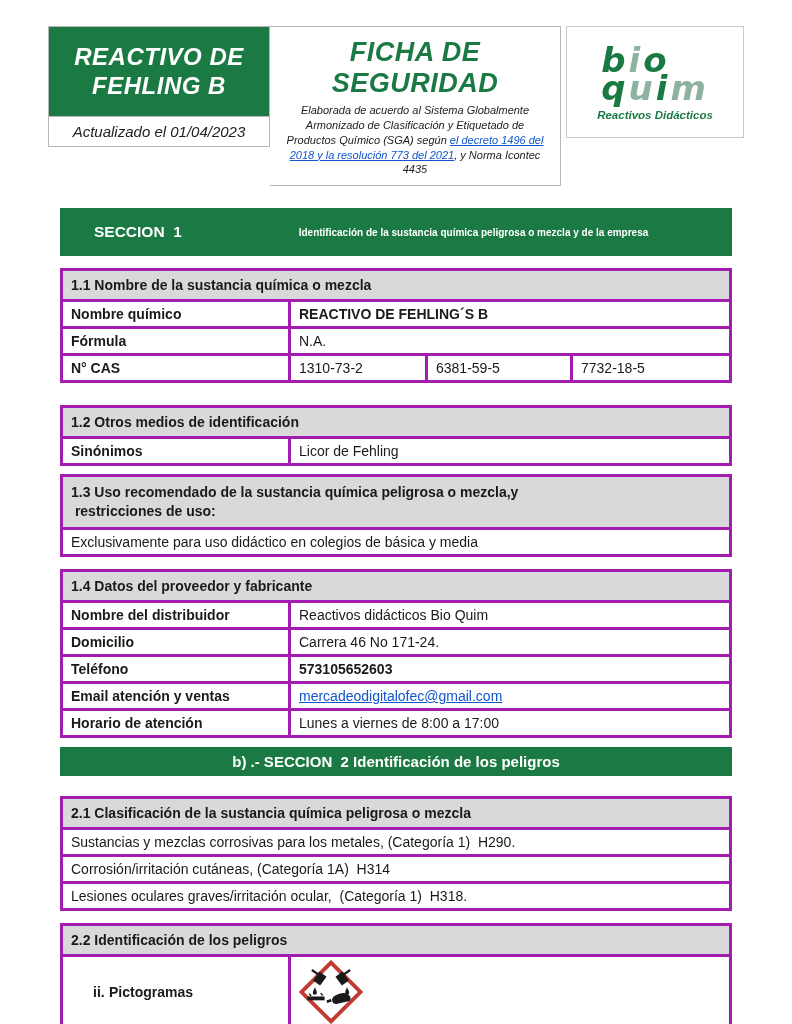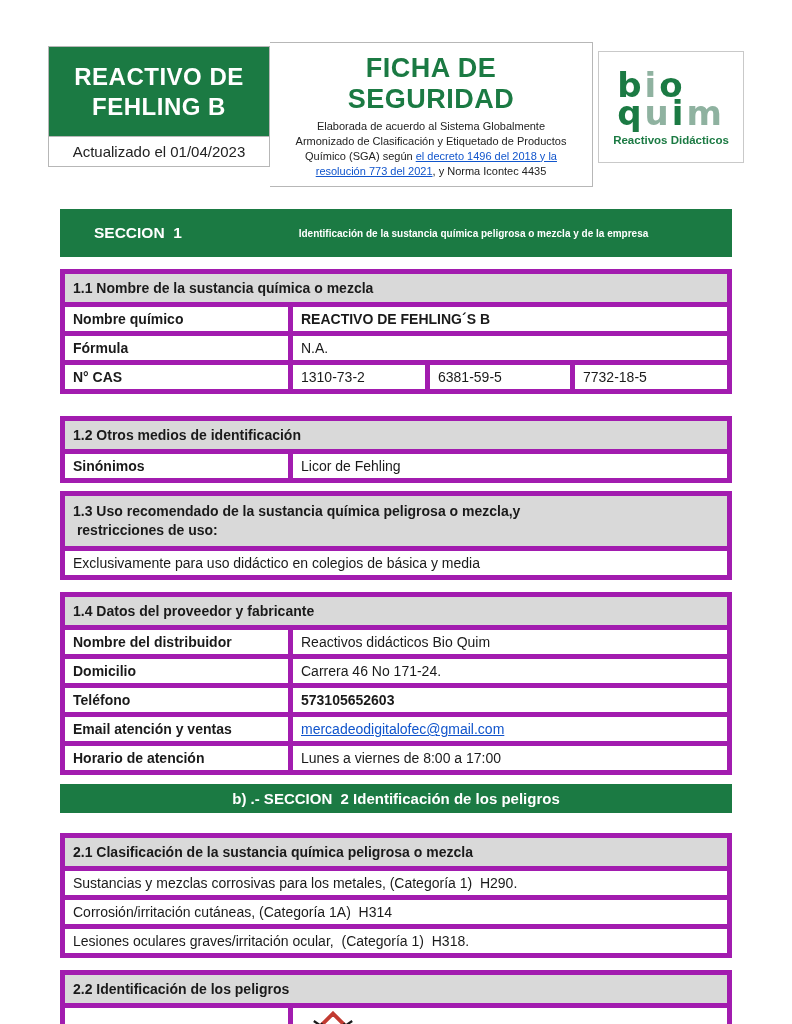--- a/index.html
+++ b/index.html
@@ -1,39 +1,39 @@
 <!DOCTYPE html>
 <html><head>
 <meta charset="utf-8">
 <style>
   * { box-sizing: border-box; margin: 0; padding: 0; }
   html, body { width: 792px; height: 1024px; background: #ffffff; overflow: hidden; }
   body { font-family: "Liberation Sans", sans-serif; color: #1a1a1a; position: relative; }
 
   
-  .header { display: flex; align-items: center; margin: 26px 48px 0 48px; }
+  .header { display: flex; align-items: flex-start; margin: 26px 48px 0 48px; font-style: italic; }
   .h-left { width: 222px; }
   .h-green {
     background: #1B7A43; border: 1px solid #b7b7b7; color: #fff;
     font-weight: bold; font-size: 24px; line-height: 1.22; text-align: center;
     padding: 15px 4px; letter-spacing: 0.5px;
   }
   .h-upd {
     border: 1px solid #b7b7b7; border-top: none; text-align: center;
     font-size: 15px; padding: 6px 2px; color: #222;
   }
   .h-mid {
     flex: 1; border: 1px solid #b7b7b7; border-left: none; min-height: 122px;
-    padding: 10px 12px 8px 12px; text-align: center; margin-top: 16px;
+    padding: 10px 12px 8px 12px; text-align: center;
   }
   .h-doc-title { color: #1B7A43; font-weight: bold; font-size: 27px; letter-spacing: 0.5px; margin-bottom: 4px; }
   .h-sub { font-size: 11px; line-height: 1.35; color: #222; max-width: 275px; margin: 0 auto; }
   .h-sub a { color: #1155CC; text-decoration: underline; }
   .h-logo {
-    width: 146px; margin-left: 5px; border: 1px solid #c9c9c9; height: 112px;
+    width: 178px; margin-left: 5px; border: 1px solid #c9c9c9; height: 112px;
     display: flex; flex-direction: column; align-items: center; justify-content: center;
     padding-top: 4px;
   }
   .logo-words { line-height: 0.82; text-align: left; }
   .logo-row { font-weight: bold; font-size: 34px; letter-spacing: 3px; font-family: "DejaVu Sans", sans-serif; }
   .lg-dark { color: #1B7A43; }
   .lg-sage { color: #8FB2A0; }
   .logo-tag { color: #1B7A43; font-weight: bold; font-size: 11.5px; margin-top: 6px; }
 
   
@@ -42,21 +42,21 @@
     margin: 22px 60px 0 60px; display: flex; align-items: center;
   }
   .secbar-1 { padding: 6px 12px; min-height: 48px; }
   .sec-label { font-size: 15.5px; padding-left: 22px; width: 165px; flex: none; }
   .sec-title { flex: 1; text-align: center; font-size: 10px; line-height: 1.3; padding-right: 10px; }
   .secbar-2 { padding: 5px 10px; min-height: 29px; justify-content: center; margin-top: 9px; }
   .sec2-title { font-size: 15px; text-align: left; }
 
   
   table { border-collapse: collapse; width: 672px; margin: 0 60px; table-layout: fixed; }
-  td { border: 5px solid #a21caf; font-size: 14px; padding: 4px 8px; vertical-align: middle; margin-left: 12px; }
+  td { border: 3px solid #a21caf; font-size: 14px; padding: 4px 8px; vertical-align: middle; margin-left: 12px; }
   td.thead { background: #D9D9D9; font-weight: bold; padding: 6px 8px; }
   td.lbl { font-weight: bold; }
   .bold { font-weight: bold; }
   .mt22 { margin-top: 22px; }
   .mt12 { margin-top: 12px; }
   .mt8  { margin-top: 8px; }
   .mt20 { margin-top: 20px; }
   a.cell-link { color: #1155CC; text-decoration: underline; }
   .thead-2line div { line-height: 1.35; }
   .row-num { display: inline-block; width: 16px; margin-left: 22px; font-weight: bold; }

